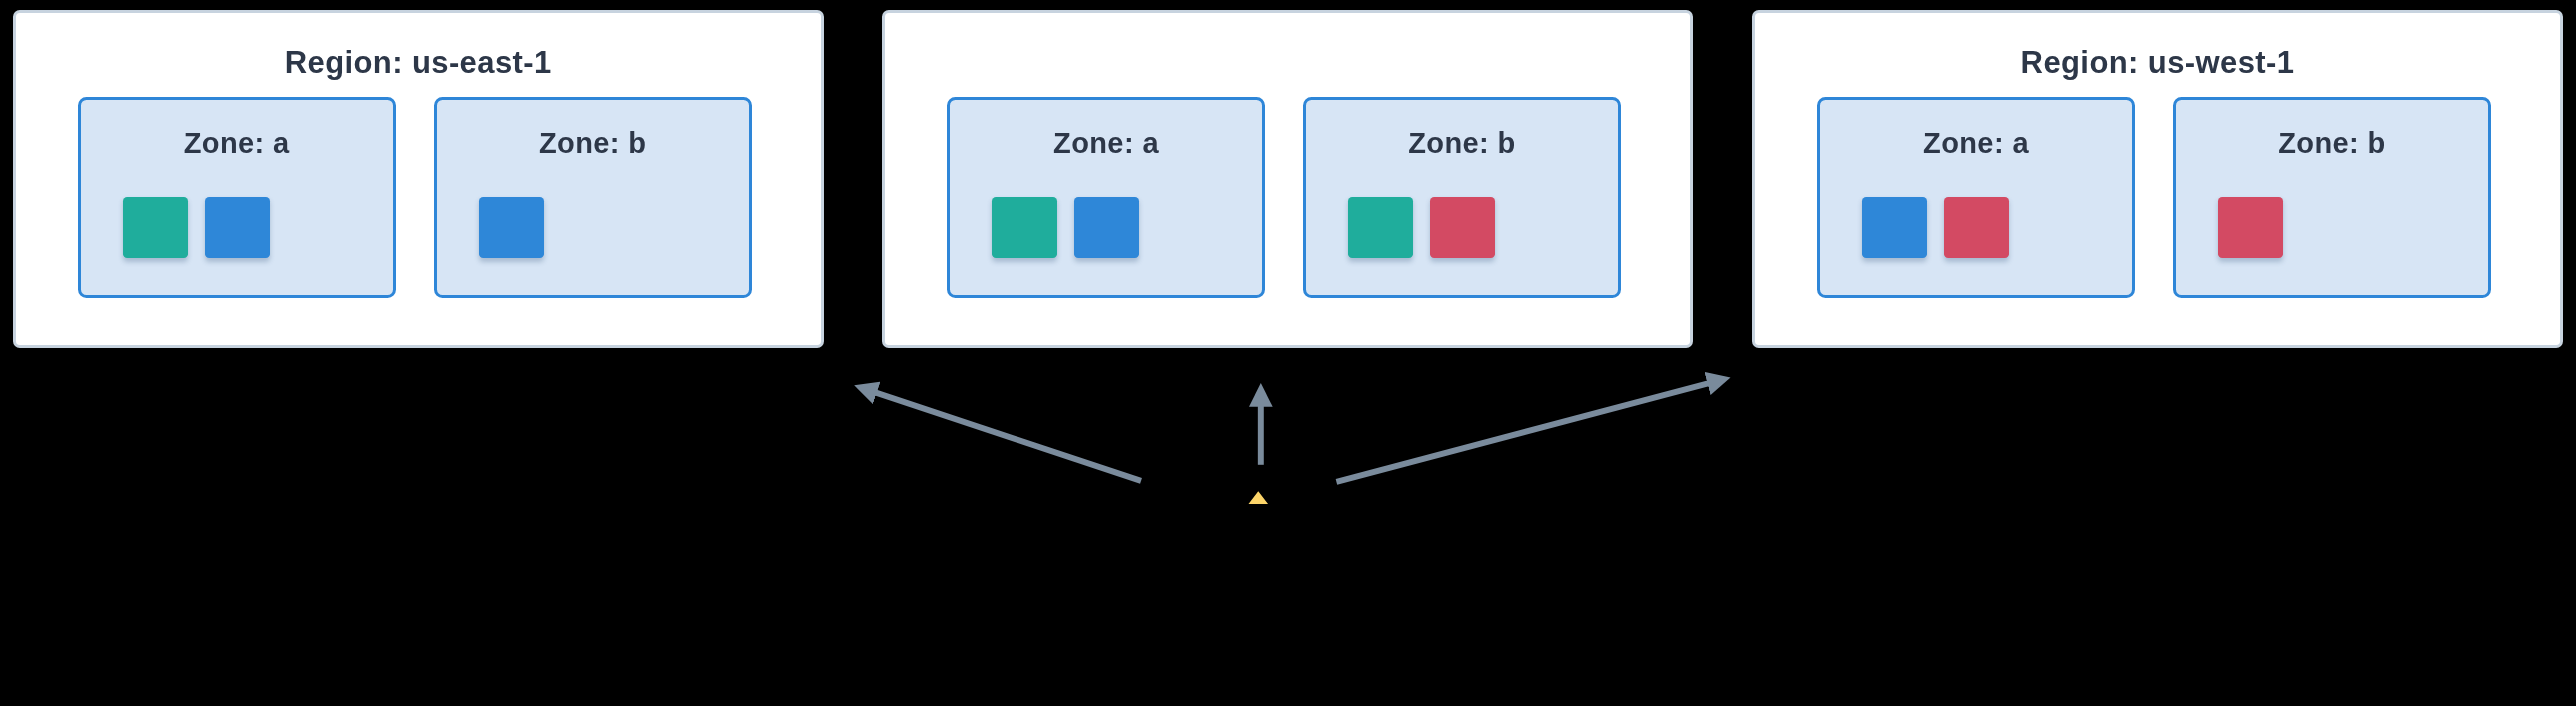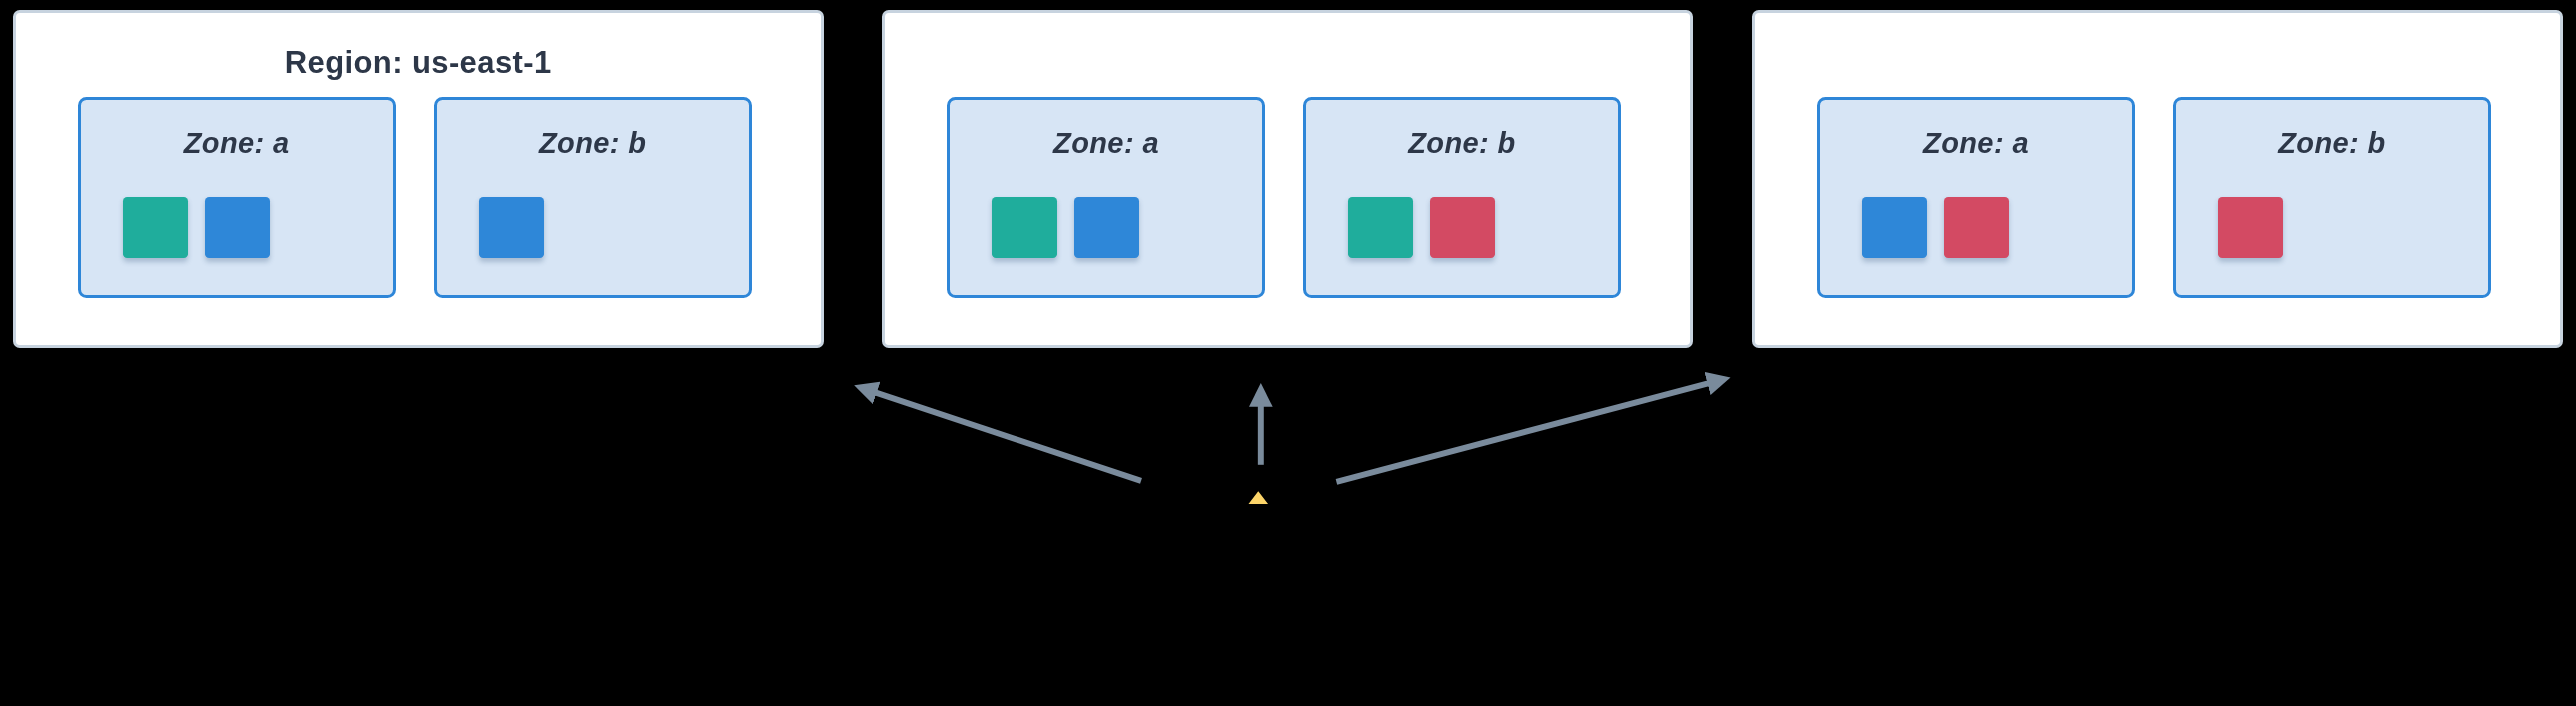--- a/index.html
+++ b/index.html
@@ -60,21 +60,20 @@
   .zone-label {
     position: absolute;
     left: 0;
     top: 27px;
     width: 100%;
     text-align: center;
     font-size: 29px;
     font-weight: 700;
     color: var(--title_text, #2d3748);
     letter-spacing: 0.4px;
-    font-style: italic;
   }
 
   .blocks {
     position: absolute;
     left: 42px;
     top: 97px;
     display: flex;
     gap: 17px;
   }
   .blocks .block {
@@ -160,20 +159,21 @@
     <div class="zone-box zb">
       <div class="zone-label">Zone: b</div>
       <div class="blocks">
           <div class="block" style="background: rgb(31, 173, 156);"></div>
           <div class="block" style="background: rgb(211, 74, 99);"></div>
         </div>
     </div>
   </div>
 
   <div class="region-card r3">
+    <div class="region-title">Region: us-west-1</div>
     <div class="zone-box za">
       <div class="zone-label">Zone: a</div>
       <div class="blocks">
           <div class="block" style="background: rgb(46, 135, 216);"></div>
           <div class="block" style="background: rgb(211, 74, 99);"></div>
         </div>
     </div>
     <div class="zone-box zb">
       <div class="zone-label">Zone: b</div>
       <div class="blocks">

